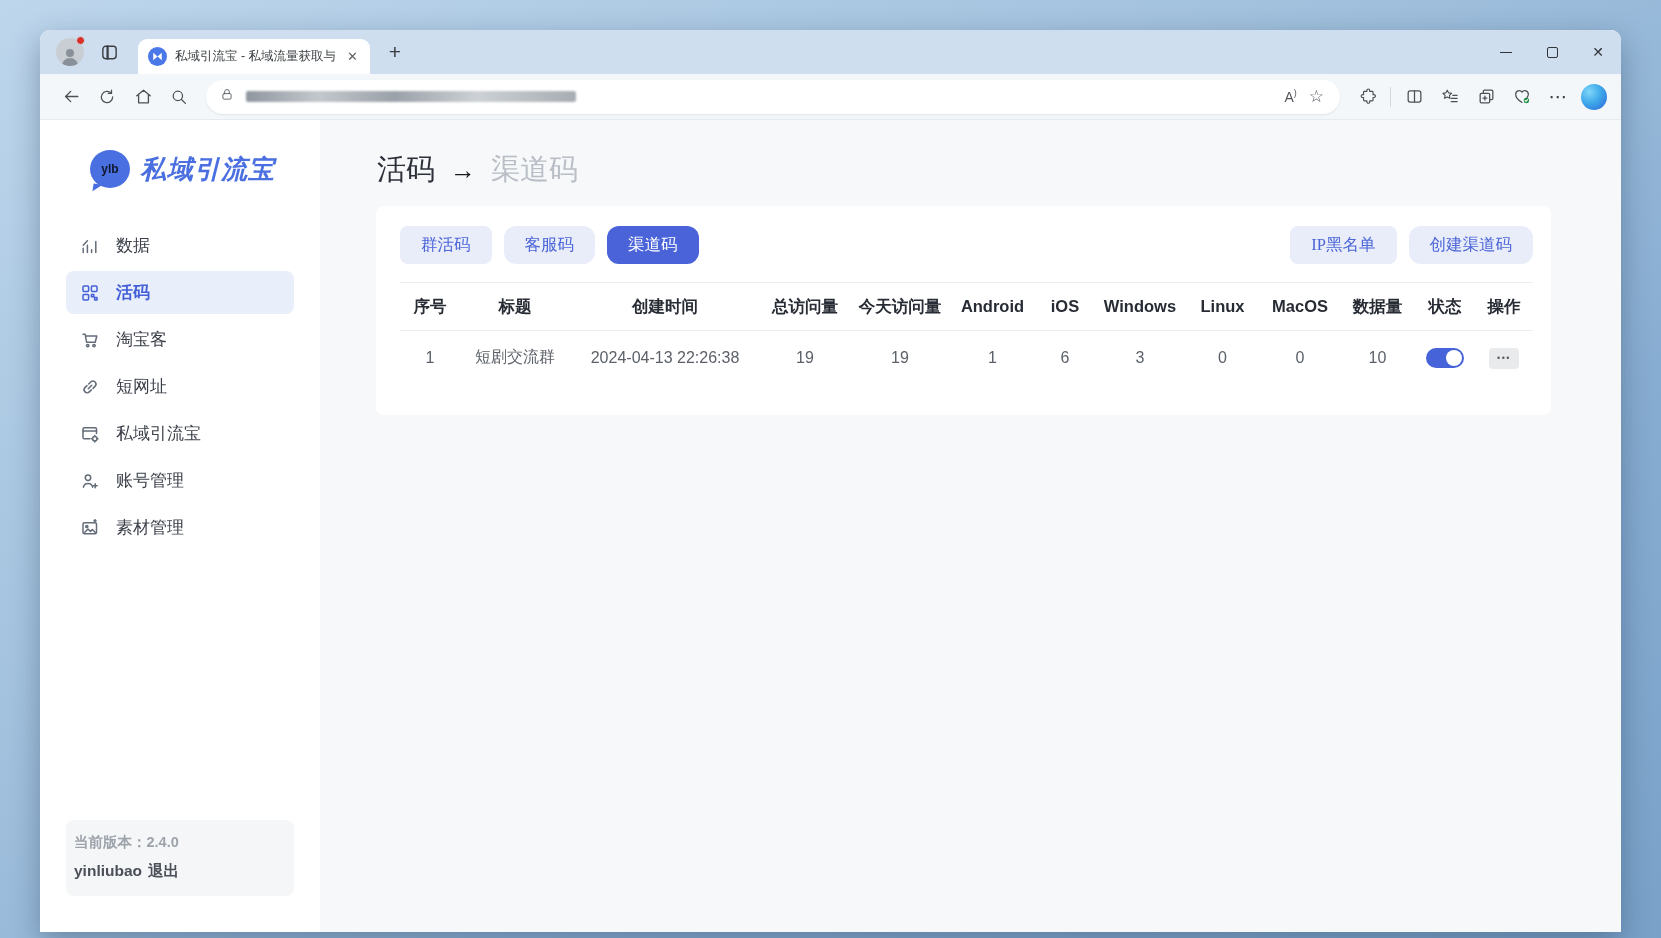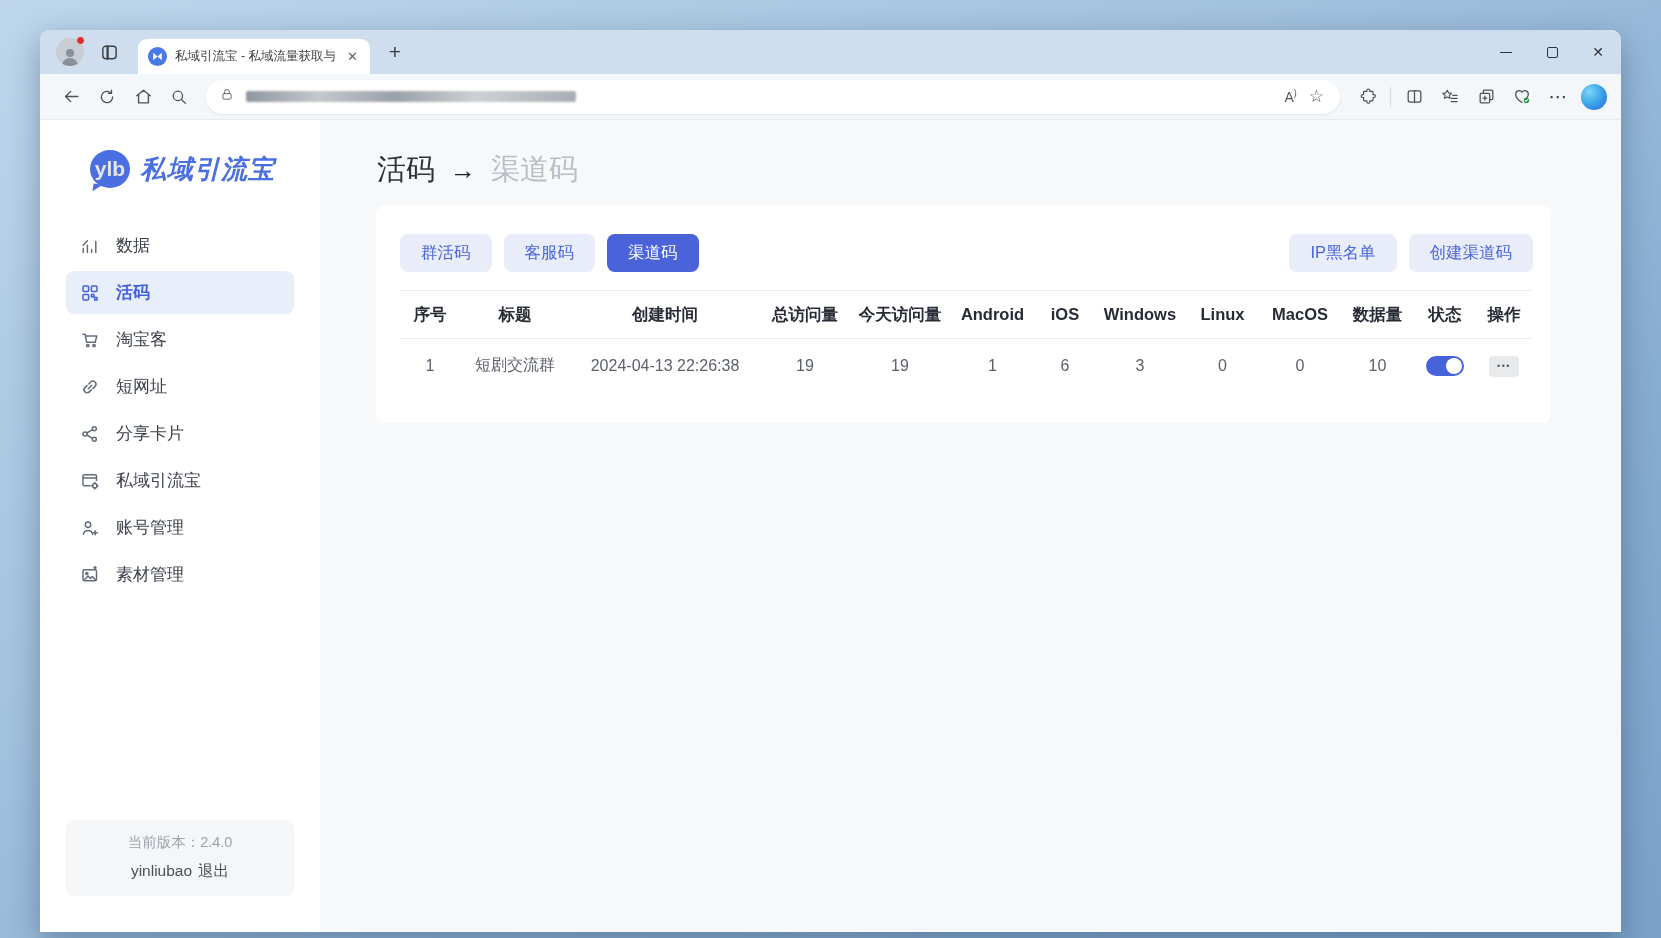--- a/index.html
+++ b/index.html
@@ -49,49 +49,49 @@
   .copilot { width:26px; height:26px; border-radius:50%;
     background:radial-gradient(circle at 32% 30%,#7fd6f7 0%,#3fa9ea 45%,#2a63d8 100%); cursor:pointer; margin-left:4px; }
   .divider-v { width:1px; height:20px; background:#d4d9de; margin:0 4px; }
 
   
   .app { flex:1; display:flex; background:#f7f8fa; overflow:hidden; }
 
   .sidebar { width:280px; background:#fff; display:flex; flex-direction:column; flex-shrink:0; }
   .logo-row { display:flex; align-items:center; gap:10px; margin:30px 0 0 50px; }
   .logo-bubble { position:relative; width:40px; height:38px; background:#4a6fe0; border-radius:50% 50% 50% 50%; 
-    display:flex; align-items:center; justify-content:center; color:#e5e5e5; font-size:21px; font-weight:700; }
+    display:flex; align-items:center; justify-content:center; color:#0f172a; font-size:12px; font-weight:700; }
   .logo-bubble::after { content:""; position:absolute; left:3px; bottom:-4px; width:0; height:0;
     border-left:9px solid #4a6fe0; border-bottom:8px solid transparent; transform:rotate(8deg); }
   .logo-text { font-size:26px; font-weight:700; color:#4a6fe0; letter-spacing:1px;font-style:italic; }
 
   .menu { margin-top:36px; padding:0 26px; }
   .menu-item { display:flex; align-items:center; gap:16px; height:43px; padding:0 14px; margin-bottom:4px;
     border-radius:8px; color:#3a3f48; font-size:17px; cursor:pointer; }
   .menu-item svg { color:#636c78; flex-shrink:0; }
   .menu-item.active { background:#e9eefb; color:#4460d8; font-weight:600; }
   .menu-item.active svg { color:#4460d8; }
 
-  .version-box { margin:auto 26px 36px 26px; background:#f5f6f7; border-radius:8px; text-align:center; padding:13px 8px 14px; }
+  .version-box { margin:auto 26px 36px 26px; background:#f5f6f7; border-radius:8px; padding:13px 8px 14px;font-weight:bold; }
   .version-line { font-size:14.5px; color:#9da3ab; }
   .account-line { margin-top:9px; font-size:15.5px; color:#4a4f58; }
   .logout-link { cursor:pointer; color:#4a4f58; margin-left:6px; }
 
   .main { flex:1; overflow:auto; }
   .breadcrumb { display:flex; align-items:center; gap:15px; margin:30px 0 0 57px; }
   .bc-parent { font-size:29px; color:#2c3038; font-weight:500; cursor:pointer; }
   .bc-arrow { font-size:26px; color:#16191e; font-weight:700; }
   .bc-current { font-size:29px; color:#b8bdc6; font-weight:500; }
 
   .card { margin:16px 0 0 56px; width:1175px; background:#fff; border-radius:8px; padding:20px 18px 30px 24px; }
   .card-top { display:flex; align-items:center; }
   .pill { height:38px; padding:0 21px; border-radius:8px; border:none; font-size:16.5px;
     background:#e9ecf9; color:#4b66d8; cursor:pointer; display:flex; align-items:center;
-    font-family:Liberation Sans, sans-serif;margin-top:8px; }
-  .pill + .pill { margin-left:12px; }
+    font-family:Liberation Serif, serif; }
+  .pill + .pill { margin-left:12px;border-radius:12px; }
   .pill.active { background:#4a63d8; color:#fff; }
   .card-top .spacer { flex:1; }
 
   table { border-collapse:collapse; table-layout:fixed; width:1133px; margin-top:18px; }
   thead th { height:48px; font-size:16.5px; font-weight:700; color:#272b33; text-align:center;
     border-top:1px solid #ebedf1; border-bottom:1px solid #ebedf1; padding:0 2px; }
   tbody td { height:54px; font-size:16px; color:#5c6169; text-align:center; padding:0 2px; }
 
   .toggle { display:inline-block; width:38px; height:20px; border-radius:10px; background:#4663d9; position:relative; cursor:pointer; vertical-align:middle; }
   .toggle .knob { position:absolute; right:2px; top:2px; width:16px; height:16px; border-radius:50%; background:#fff; }
@@ -253,29 +253,20 @@
             </svg>
           <span>淘宝客</span>
         </div>
         <div class="menu-item">
           <svg width="20" height="20" viewBox="0 0 20 20">
               <path d="M8.3 11.7l3.4-3.4"></path>
               <path d="M7 8.6L5 10.6a3 3 0 104.3 4.3l2-2"></path>
               <path d="M13 11.4l2-2A3 3 0 1010.7 5l-2 2"></path>
             </svg>
           <span>短网址</span>
-        </div>
-        <div class="menu-item">
-          <svg width="20" height="20" viewBox="0 0 20 20">
-              <circle cx="5" cy="10" r="2"></circle>
-              <circle cx="14.3" cy="4.7" r="2"></circle>
-              <circle cx="14.3" cy="15.3" r="2"></circle>
-              <path d="M6.8 9l5.7-3.3M6.8 11l5.7 3.3"></path>
-            </svg>
-          <span>分享卡片</span>
         </div>
         <div class="menu-item">
           <svg width="20" height="20" viewBox="0 0 20 20">
               <path d="M16.5 9.5V5a1.3 1.3 0 00-1.3-1.3H4.3A1.3 1.3 0 003 5v8.5a1.3 1.3 0 001.3 1.3H10"></path>
               <path d="M3 7h13.5"></path>
               <circle cx="14.8" cy="14.8" r="2.2"></circle>
               <path d="M14.8 11.6v1M14.8 17v1M11.6 14.8h1M17 14.8h1"></path>
             </svg>
           <span>私域引流宝</span>
         </div>

